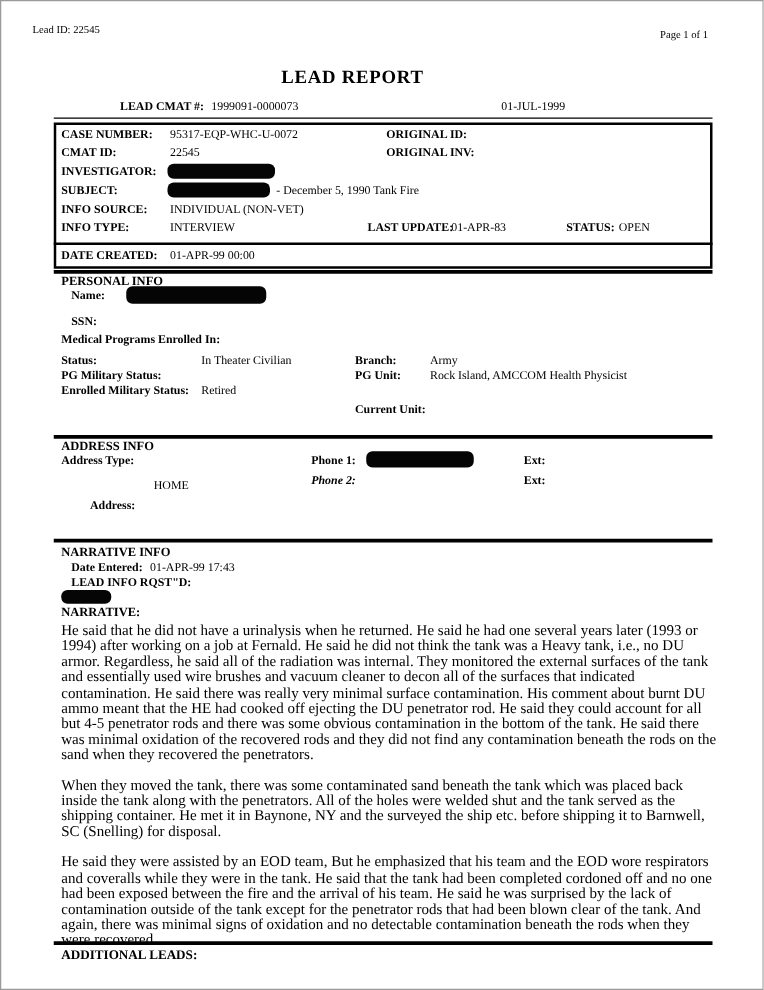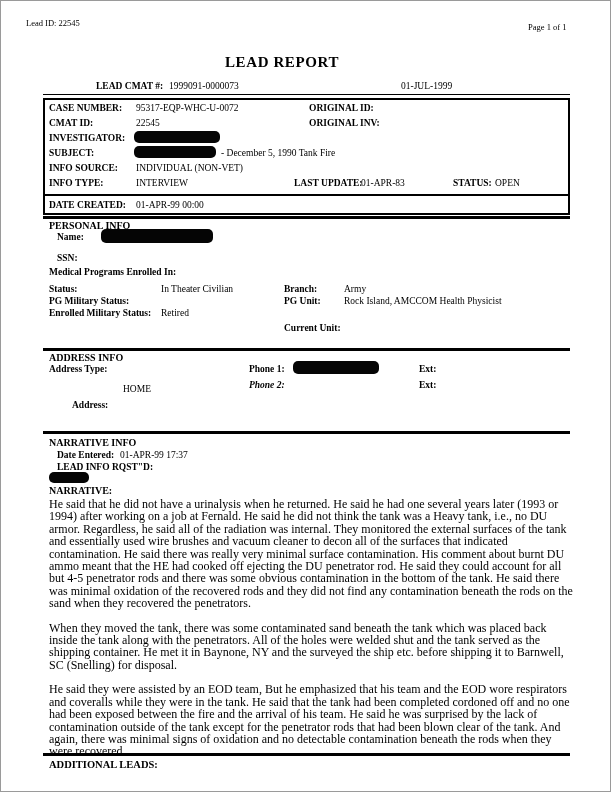--- a/index.html
+++ b/index.html
@@ -102,21 +102,21 @@
 
   <div class="t b" style="left:248px;top:379px;font-style:italic;">Phone 2:</div>
   <div class="t b" style="left:418px;top:379px;">Ext:</div>
 
   <div class="t b" style="left:48px;top:399px;margin-left:23px;">Address:</div>
 
   <div class="line" style="left:42px;top:430px;width:527px;height:2.5px;"></div>
   <div class="t h" style="left:48px;top:436px;">NARRATIVE INFO</div>
 
   <div class="t b" style="left:56px;top:449px;">Date Entered:</div>
-  <div class="t" style="left:119px;top:449px;">01-APR-99 17:37</div>
+  <div class="t" style="left:119px;top:449px;">01-APR-99 17:43</div>
 
   <div class="t b" style="left:56px;top:461px;">LEAD INFO RQST"D:</div>
 
   <div class="redact" style="left:48px;top:471px;width:40px;height:11px;"></div>
 
   <div class="t h" style="left:48px;top:484px;">NARRATIVE:</div>
 
   <div class="narrative">
     <p>He said that he did not have a urinalysis when he returned.  He said he had one several years later (1993 or 1994) after working on a job at Fernald.  He said he did not think the tank was a Heavy tank, i.e., no DU armor. Regardless, he said all of the radiation was internal.  They monitored the external surfaces of the tank and essentially used wire brushes and vacuum cleaner to decon all of the surfaces that indicated contamination.  He said there was really very minimal surface contamination.  His comment about burnt DU ammo meant that the HE had cooked off ejecting the DU penetrator rod.  He said they could account for all but 4-5 penetrator rods and there was some obvious contamination in the bottom of the tank.  He said there was minimal oxidation of the recovered rods and they did not find any contamination beneath the rods on the sand when they recovered the penetrators.</p>
     <p>When they moved the tank, there was some contaminated sand beneath the tank which was placed back inside the tank along with the penetrators.  All of the holes were welded shut and the tank served as the shipping container. He met it in Baynone, NY and the surveyed the ship etc. before shipping it to Barnwell, SC (Snelling) for disposal.</p>

